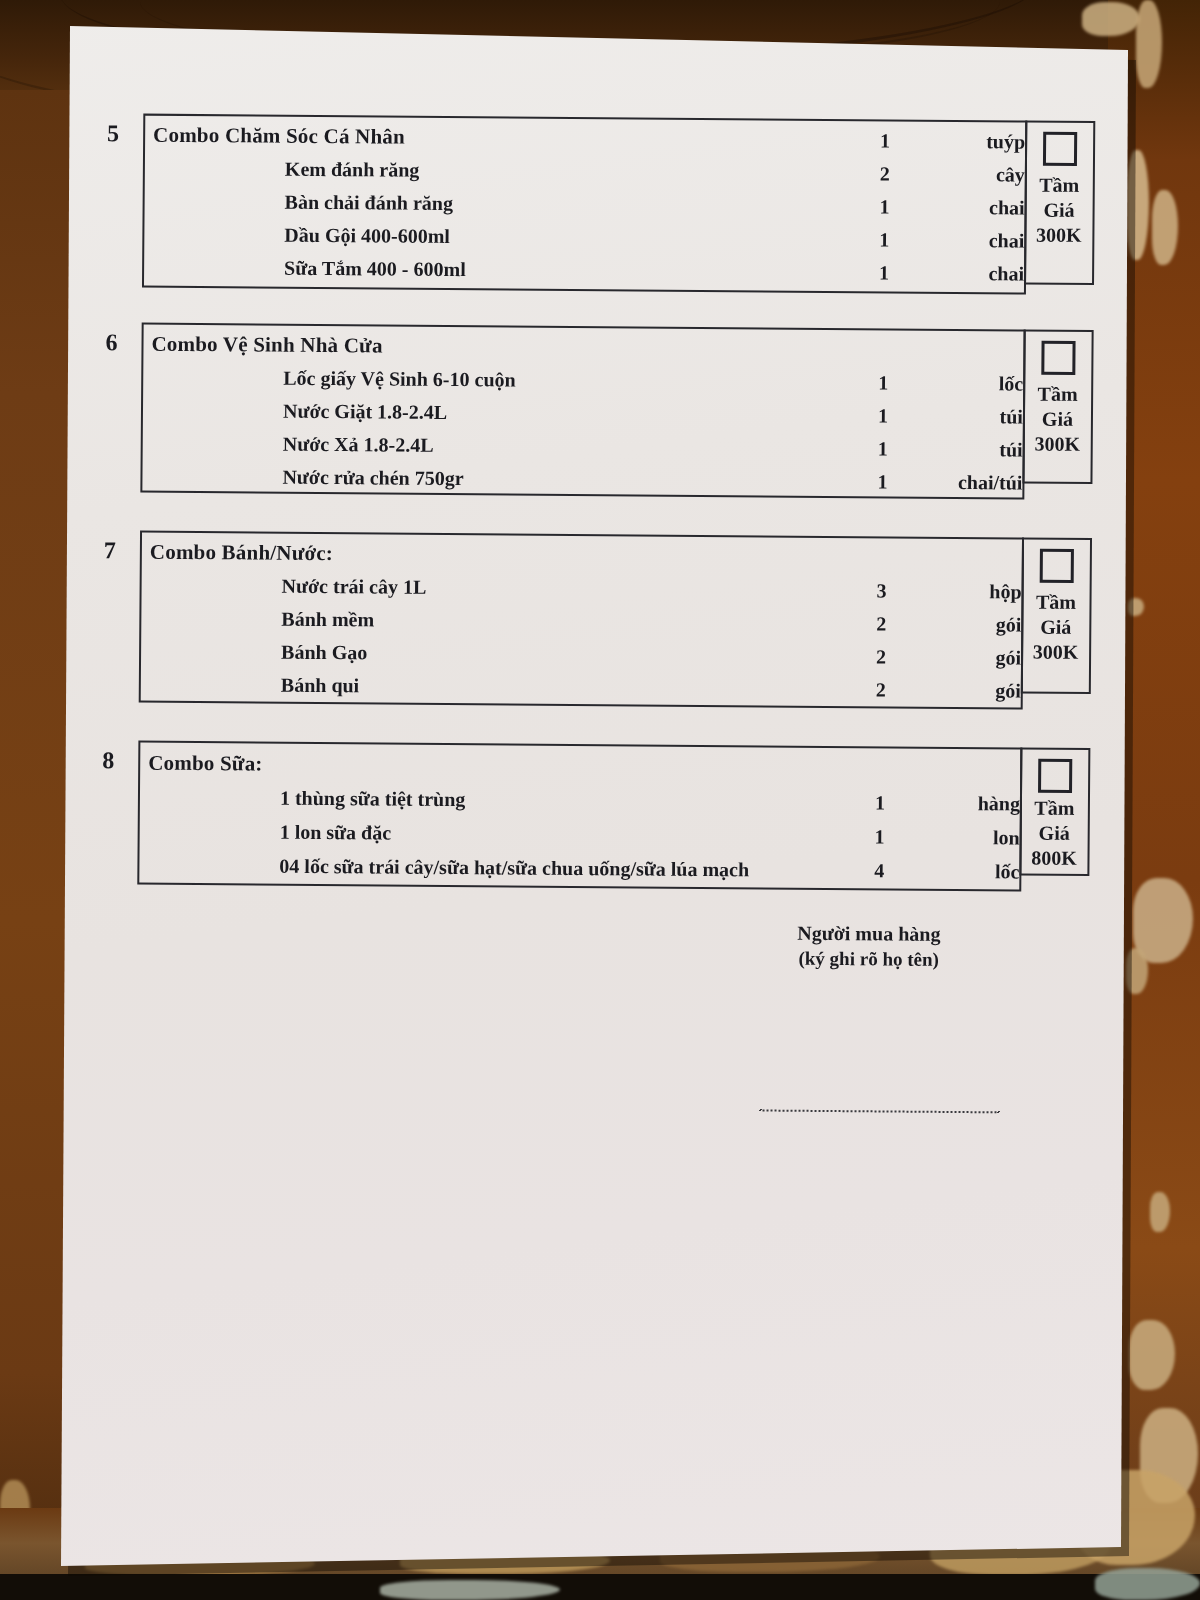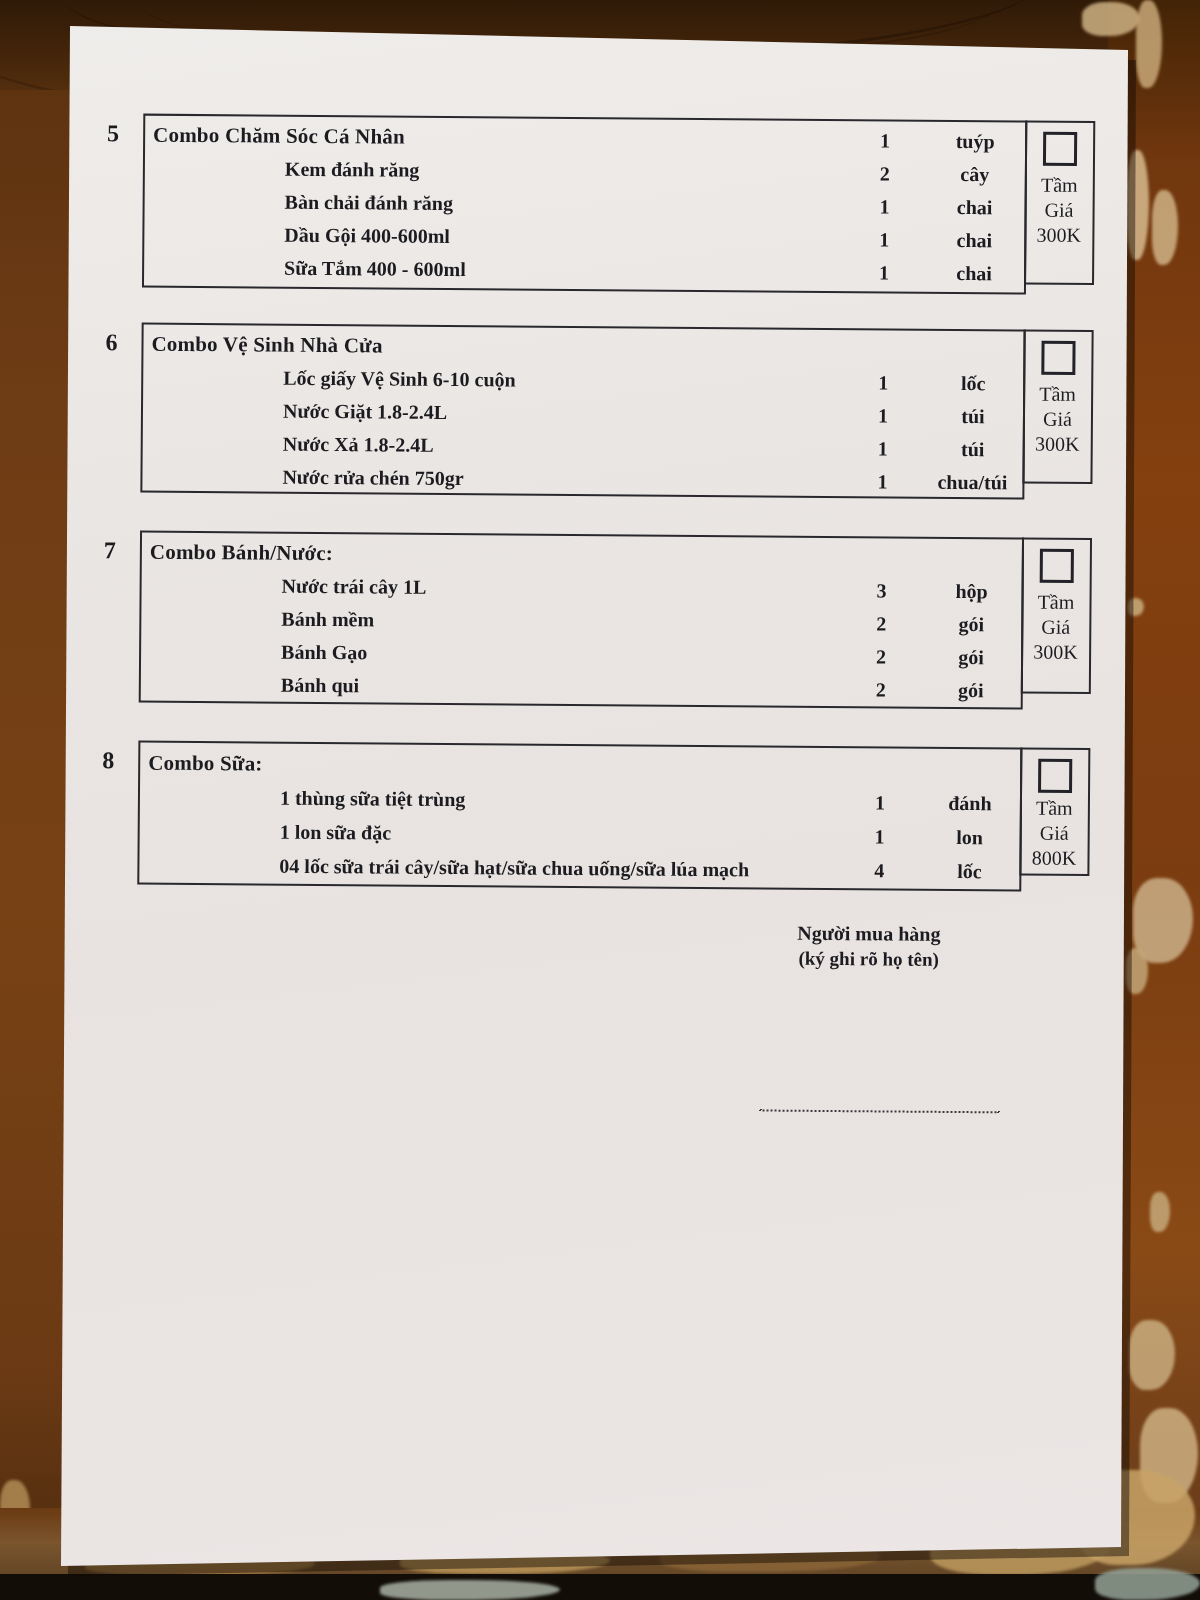--- a/index.html
+++ b/index.html
@@ -46,30 +46,30 @@
     font-weight:bold;font-size:24px;}
   .main-box{margin-left:78px;width:884px;border:2.5px solid #28282d;
     box-sizing:border-box;padding-top:3px;background:transparent;}
   .sec-0 .main-box{height:174px;} .sec-1 .main-box{height:170px;}
   .sec-2 .main-box{height:172px;} .sec-3 .main-box{height:144px;}
   .row{display:flex;align-items:center;height:33px;font-weight:bold;font-size:20px;}
   .sec-3 .row{height:34px;}
   .row .name{flex:1;padding-left:140px;white-space:nowrap;overflow:hidden;}
   .row.title-row .name{padding-left:8px;font-size:21px;letter-spacing:.2px;}
   .row .qty{width:80px;text-align:center;}
-  .row .unit{width:100px;text-align:center;white-space:nowrap;}
+  .row .unit{width:100px;text-align:right;white-space:nowrap;}
   .price-box{margin-left:-2.5px;width:70px;border:2.5px solid #28282d;
     box-sizing:border-box;display:flex;flex-direction:column;align-items:center;
     padding-top:9px;}
   .sec-0 .price-box{height:164px;} .sec-1 .price-box{height:154px;}
   .sec-2 .price-box{height:156px;} .sec-3 .price-box{height:128px;}
   .checkbox{width:34px;height:34px;border:3px solid #222228;box-sizing:border-box;
     background:transparent;margin-bottom:7px;}
   .sec-3 .checkbox{margin-bottom:3px;}
-  .price-line{font-weight:normal;font-size:20px;line-height:25px;text-align:center;}
+  .price-line{font-weight:bold;font-size:20px;line-height:25px;text-align:center;}
   
   .sig{position:absolute;left:640px;top:886px;width:340px;text-align:center;font-weight:bold;}
   .sig .l1{font-size:20px;line-height:26px;}
   .sig .l2{font-size:19px;line-height:25px;}
   .dots{position:absolute;left:702px;top:1062px;width:240px;height:14px;
     border-bottom:2.5px dotted #3a3a3e;}
 </style>
 </head>
 <body>
 
@@ -169,21 +169,21 @@
     <div class="unit">túi</div>
   </div>
             <div class="row">
     <div class="name">Nước Xả 1.8-2.4L</div>
     <div class="qty">1</div>
     <div class="unit">túi</div>
   </div>
             <div class="row">
     <div class="name">Nước rửa chén 750gr</div>
     <div class="qty">1</div>
-    <div class="unit">chua/túi</div>
+    <div class="unit">chai/túi</div>
   </div>
           </div>
     </div>
     <div class="price-box">
       <div class="checkbox"></div>
       <div class="price-line pl0">Tầm</div>
       <div class="price-line pl1">Giá</div>
       <div class="price-line pl2">300K</div>
     </div>
   </section>
@@ -230,21 +230,21 @@
     <div class="main-box">
       <div class="row title-row">
         <div class="name">Combo Sữa:</div>
         <div class="qty"></div>
         <div class="unit"></div>
       </div>
       <div class="rows">
             <div class="row">
     <div class="name">1 thùng sữa tiệt trùng</div>
     <div class="qty">1</div>
-    <div class="unit">đánh</div>
+    <div class="unit">hàng</div>
   </div>
             <div class="row">
     <div class="name">1 lon sữa đặc</div>
     <div class="qty">1</div>
     <div class="unit">lon</div>
   </div>
             <div class="row">
     <div class="name">04 lốc sữa trái cây/sữa hạt/sữa chua uống/sữa lúa mạch</div>
     <div class="qty">4</div>
     <div class="unit">lốc</div>

